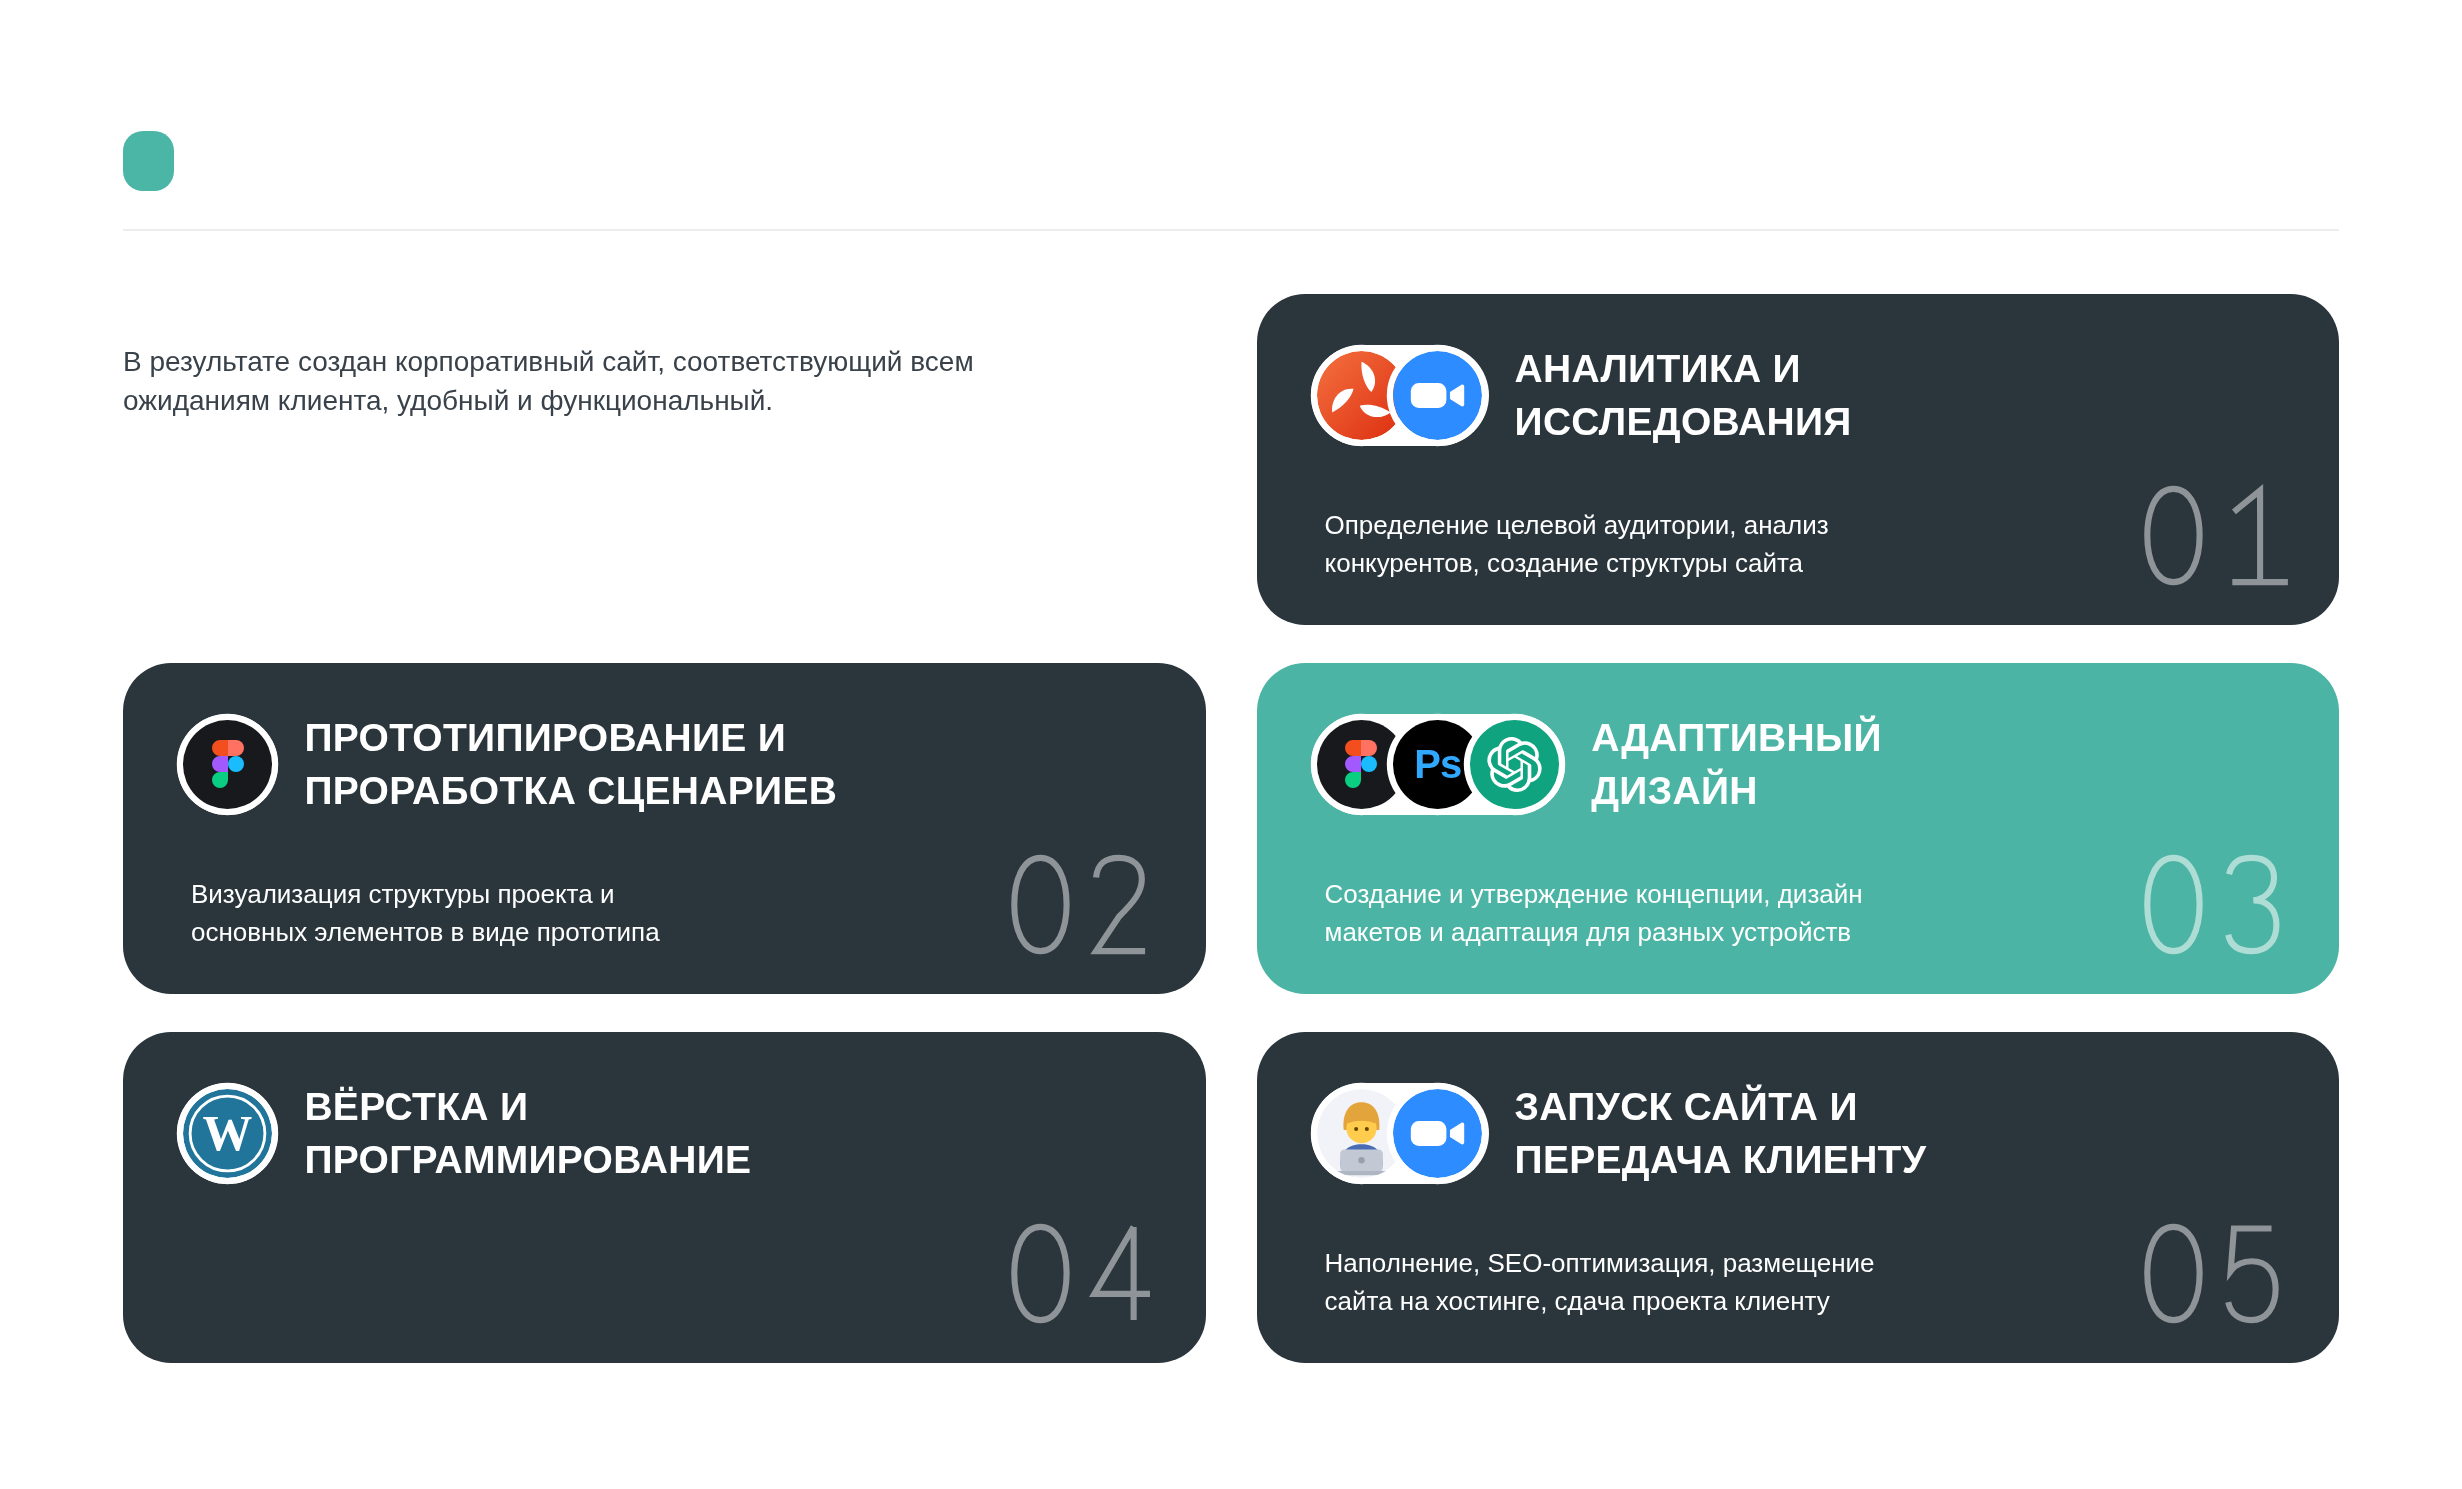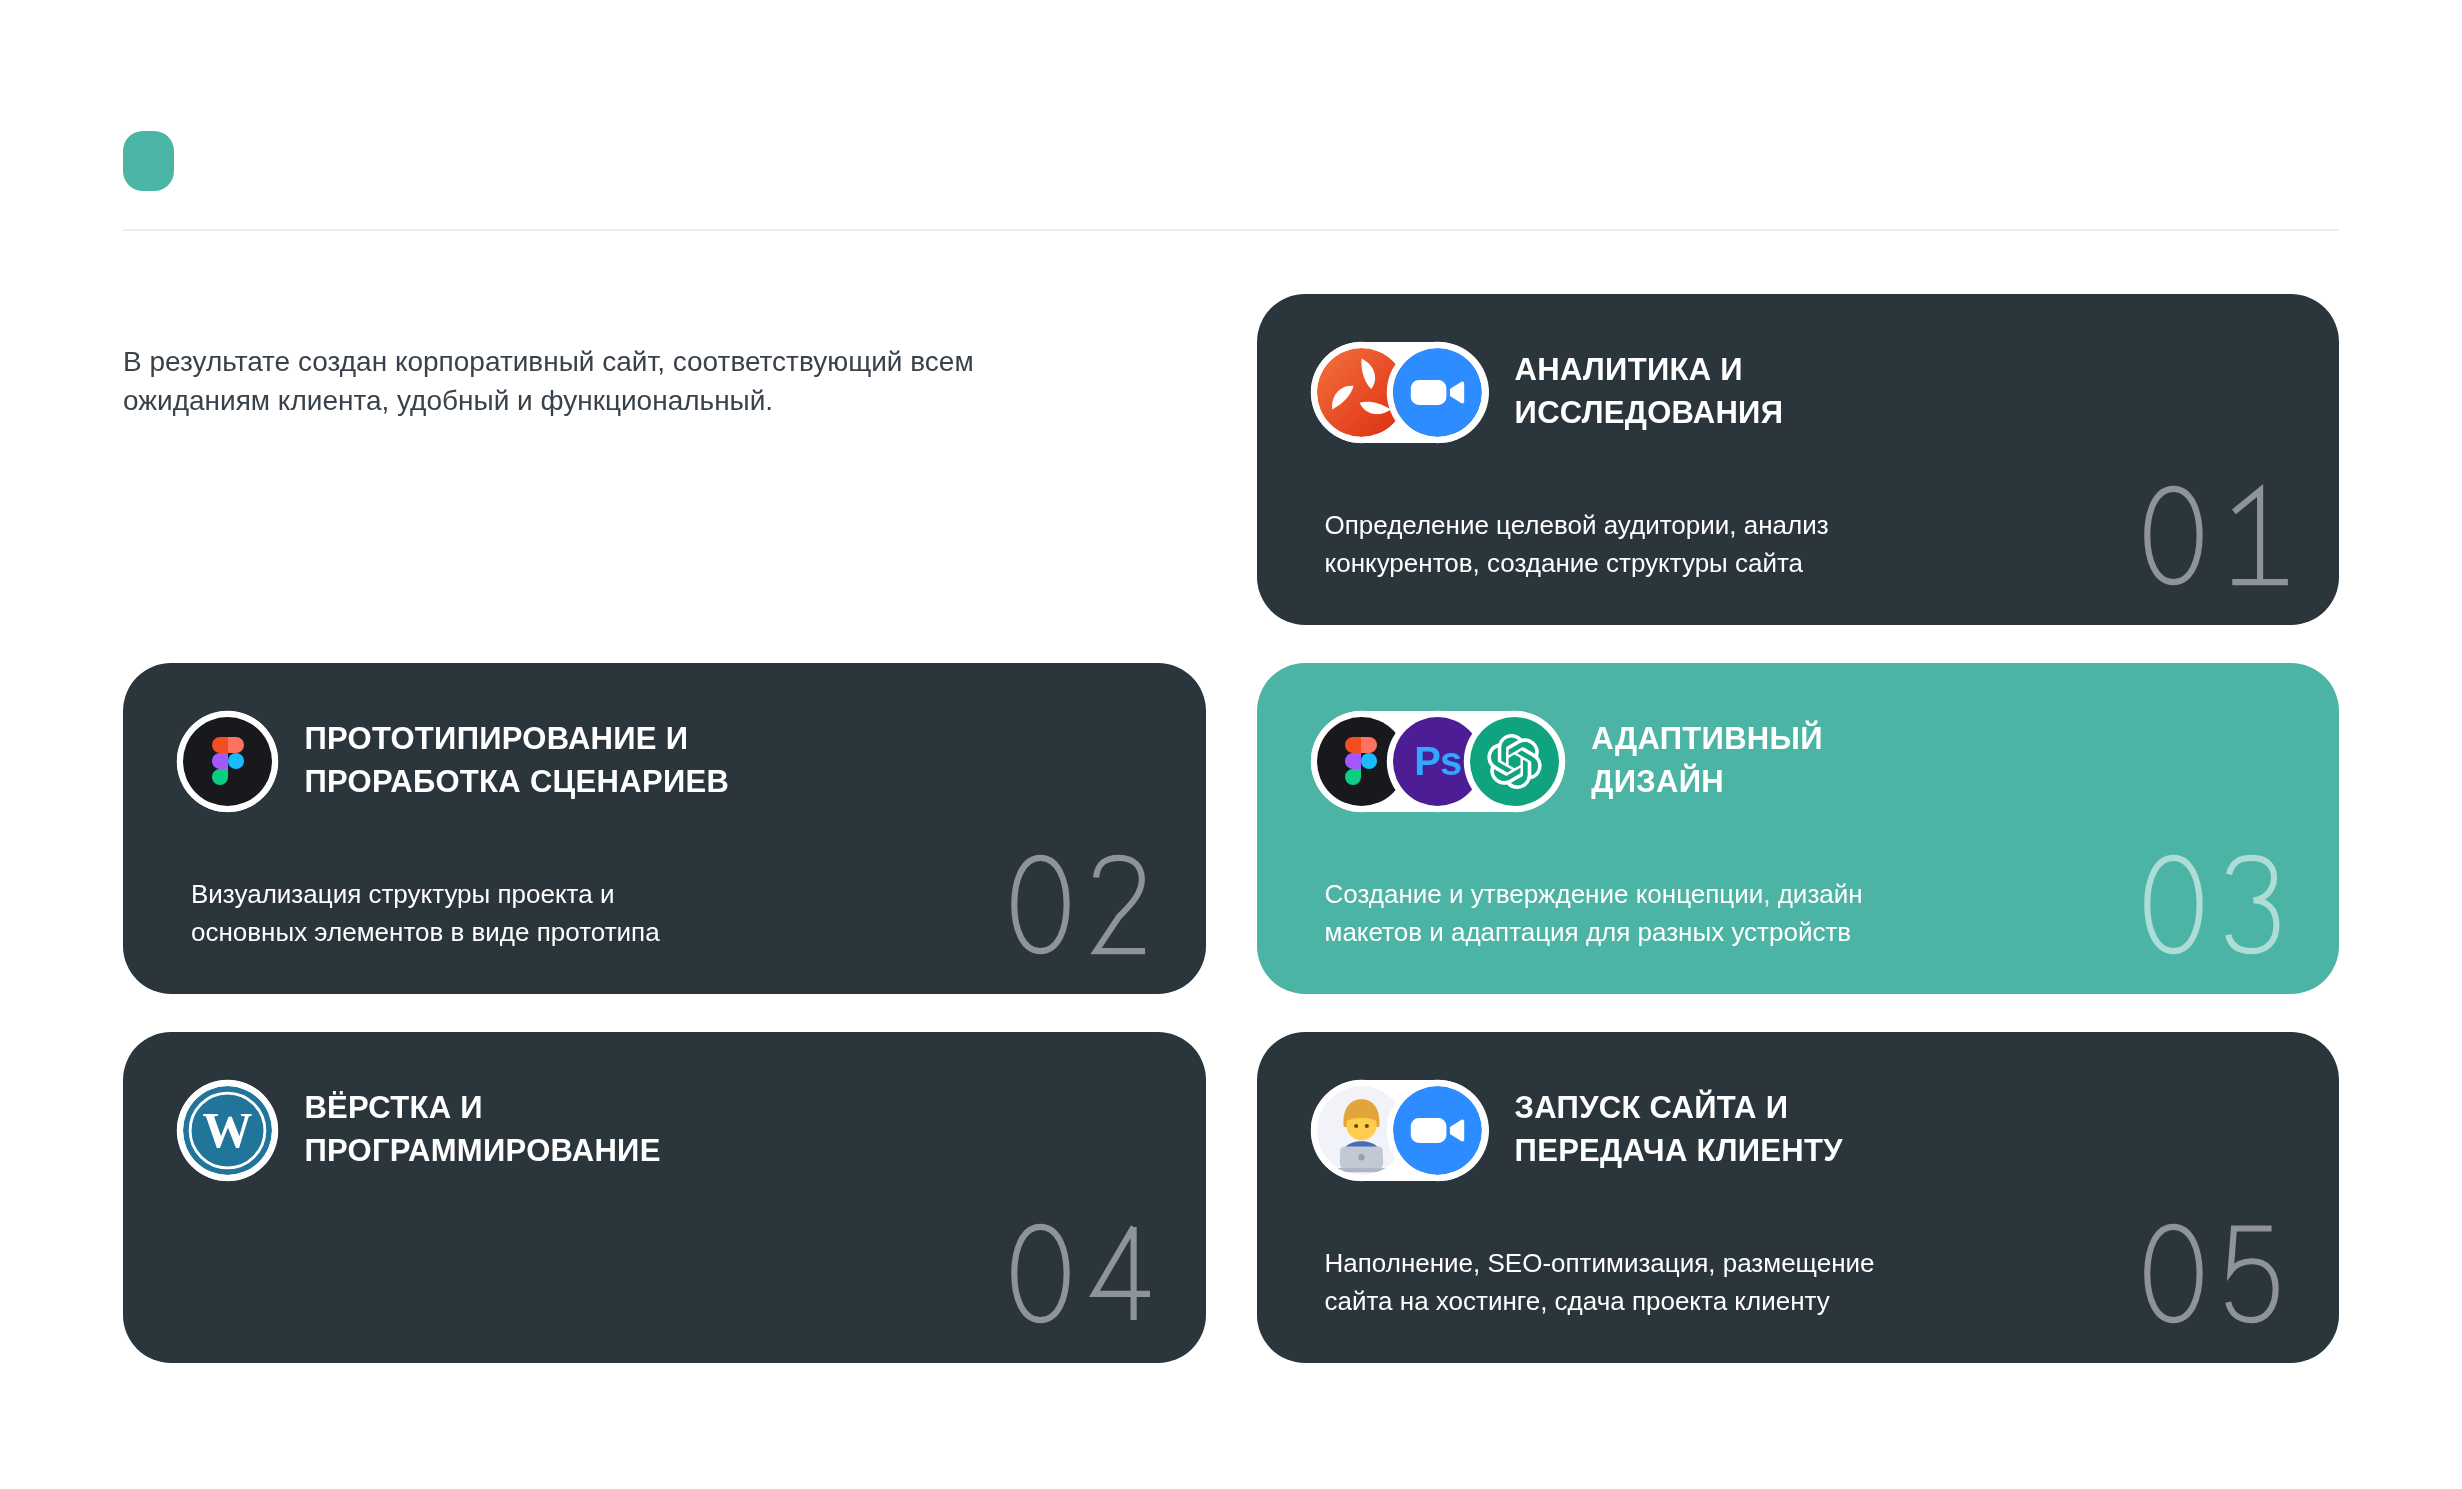--- a/index.html
+++ b/index.html
@@ -23,25 +23,25 @@
   
   .card{position:relative;border-radius:48px;background:#2A353C;color:#fff;padding:48px 54px;box-sizing:border-box;overflow:hidden;}
   .card.teal{background:#4CB4A4;}
   .icon-title{display:flex;align-items:center;gap:26px;}
   .pill{display:flex;align-items:center;background:#fff;border-radius:57px;padding:6.2px;flex:none;}
   .app{width:89px;height:89px;border-radius:50%;box-shadow:0 0 0 6.2px #fff;flex:none;position:relative;display:flex;align-items:center;justify-content:center;overflow:hidden;}
   .app + .app{margin-left:-12.3px;}
   .app > svg.full{width:100%;height:100%;display:block;}
   .app.figma{background:#17191C;}
   .app.figma svg{height:48px;width:auto;}
-  .app.ps{background:#4c1d95;justify-content:center;}
+  .app.ps{background:#000000;justify-content:center;}
   .app.ps span{color:#31A8FF;font-size:40px;font-weight:700;letter-spacing:-0.8px;line-height:1;}
   .app.gpt{background:#10A37F;}
   .app.gpt svg{width:55px;height:55px;}
-  .card-title{margin:0;font-size:31px;font-weight:700;line-height:1.38;letter-spacing:0.3px;white-space:pre-line;text-transform:uppercase;}
+  .card-title{margin:0;font-size:39px;font-weight:700;line-height:1.38;letter-spacing:0.3px;white-space:pre-line;text-transform:uppercase;}
   .card-desc{position:absolute;left:68px;bottom:42px;margin:0;font-size:26px;line-height:1.47;white-space:pre-line;}
   .card-num{position:absolute;right:51px;bottom:38px;color:rgba(255,255,255,.47);line-height:0;}
   .card.teal .card-num{color:rgba(255,255,255,.55);}
   .card-num svg{display:block;}
 </style>
 </head>
 <body>
 
 <div class="page">
 

